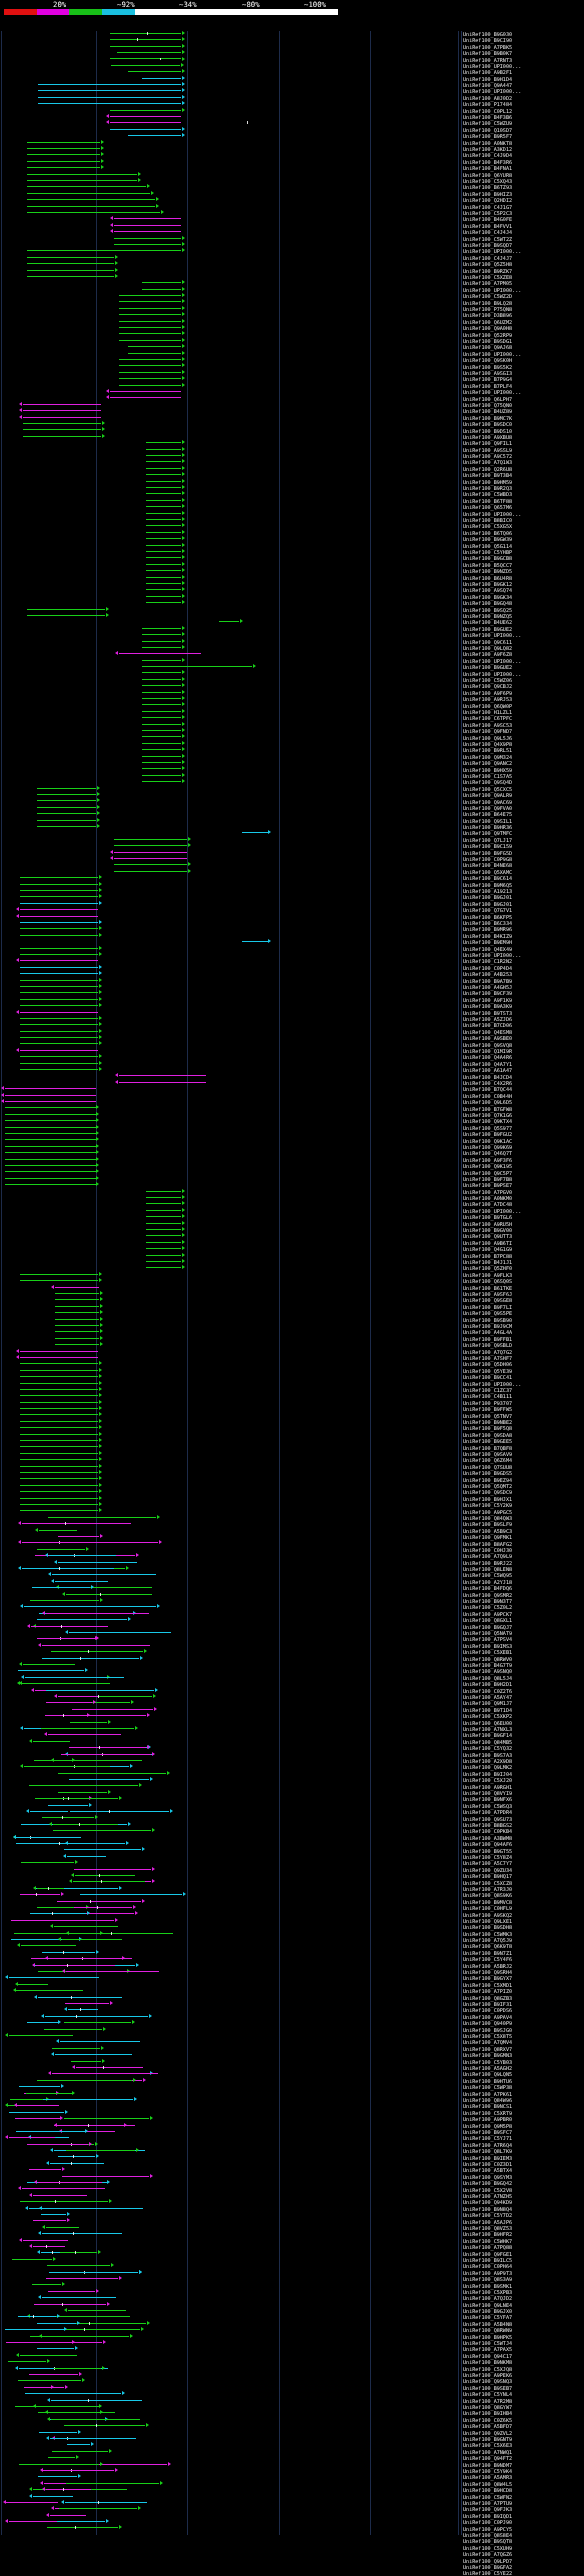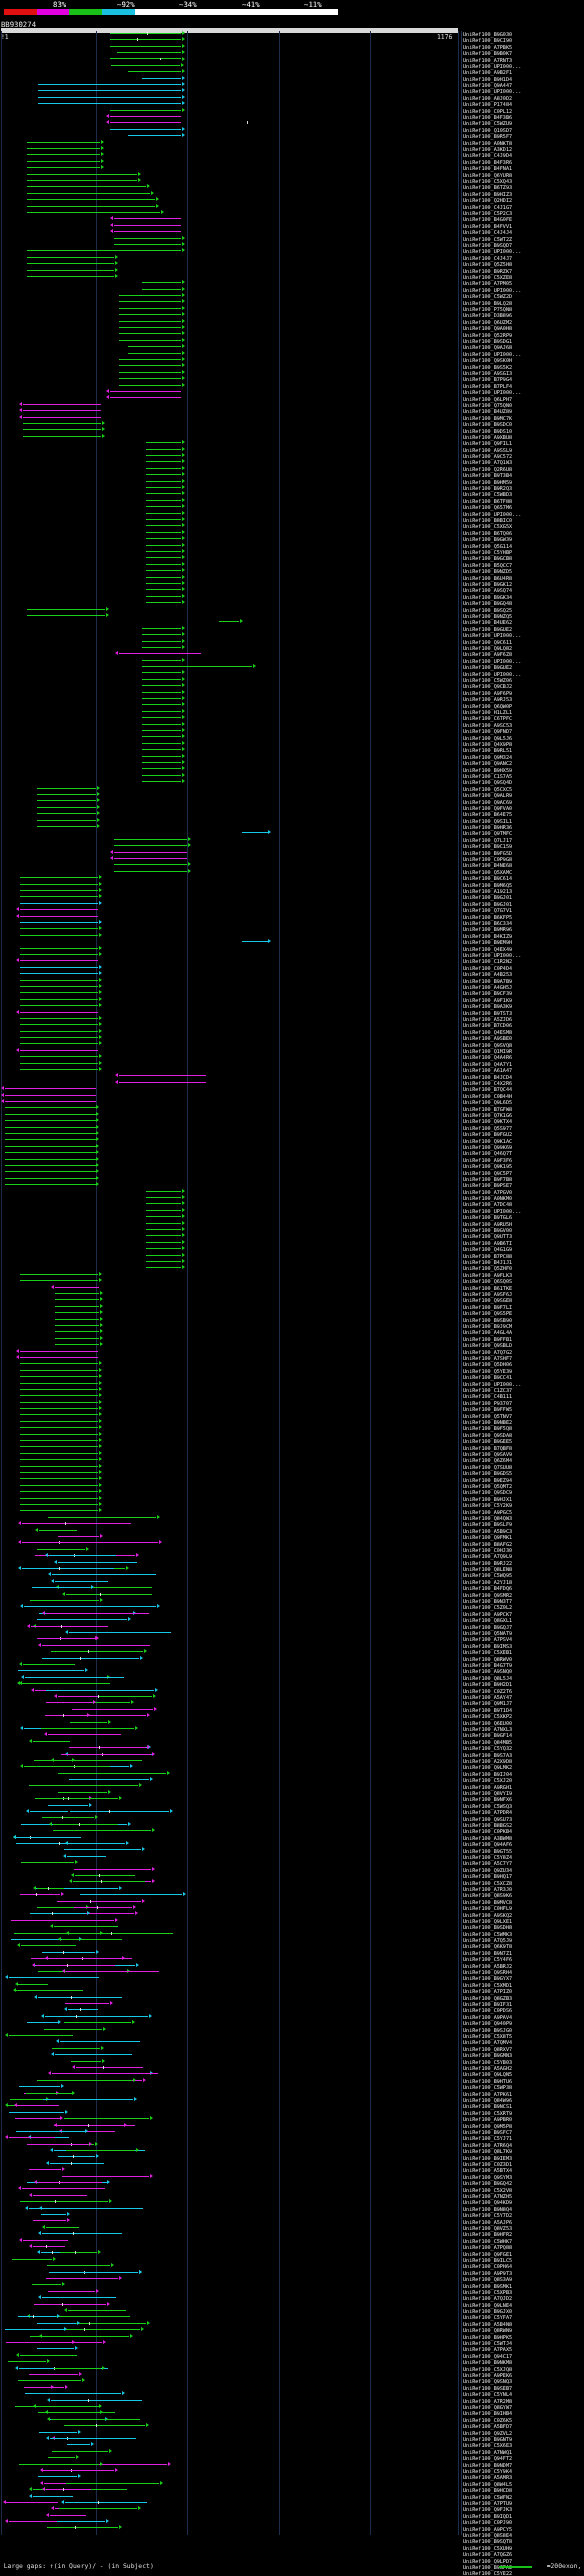--- a/index.html
+++ b/index.html
@@ -40,41 +40,35 @@
   .foot-scale{position:absolute;right:3.7px;top:5.5px;font-size:6.4px;color:#d8d8d8;font-family:"DejaVu Sans Mono",monospace;}
   .foot-bar{position:absolute;right:53px;top:10px;width:33px;height:1.8px;background:#18c018;}
 </style>
 </head>
 <body>
 
 <div id="root">
 
   <div class="legend">
     <div class="ticks">
-        <div class="tick" style="left: 53px;">83%</div>
+        <div class="tick" style="left: 53px;">20%</div>
         <div class="tick" style="left: 117px;">~92%</div>
         <div class="tick" style="left: 179px;">~34%</div>
-        <div class="tick" style="left: 242px;">~41%</div>
-        <div class="tick" style="left: 304px;">~11%</div>
+        <div class="tick" style="left: 242px;">~80%</div>
+        <div class="tick" style="left: 304px;">~100%</div>
       </div>
     <div class="bars">
         <div class="seg" style="left: 3.7px; width: 33px; background: rgb(224, 16, 16);"></div>
         <div class="seg" style="left: 37px; width: 33px; background: rgb(224, 0, 224);"></div>
         <div class="seg" style="left: 69px; width: 33px; background: rgb(24, 192, 24);"></div>
         <div class="seg" style="left: 102px; width: 33px; background: rgb(26, 192, 224);"></div>
         <div class="seg" style="left: 135px; width: 203px; background: rgb(255, 255, 255);"></div>
       </div>
   </div>
 
-  <div class="ruler">
-    <div class="qname">BB930274</div>
-    <div class="rbar" style="left: 0.9px; width: 457px;"></div>
-    <div class="rlab" style="left:0.9px;">!1</div>
-    <div class="rlab" style="left:437px;">1176</div>
-  </div>
 
   <div class="plot" id="plot">
       <div class="vgrid" style="left: 0.9px;"></div>
       <div class="vgrid" style="left: 96px;"></div>
       <div class="vgrid" style="left: 187px;"></div>
       <div class="vgrid" style="left: 279px;"></div>
       <div class="vgrid" style="left: 370px;"></div>
       <div class="vgrid" style="left: 458px;"></div>
       <div class="hit" title="UniRef100_B9G030" style="left: 110px; top: 1.8px; width: 71px;">
         <div class="line" style="background: rgb(24, 208, 24);"></div>
@@ -2375,20 +2369,15 @@
       <div class="idrow" style="top: 2496px;">UniRef100_A9PCY5</div>
       <div class="idrow" style="top: 2502px;">UniRef100_Q8S8E4</div>
       <div class="idrow" style="top: 2508px;">UniRef100_B9SQT8</div>
       <div class="idrow" style="top: 2515px;">UniRef100_C5XUH9</div>
       <div class="idrow" style="top: 2521px;">UniRef100_A7QGZ6</div>
       <div class="idrow" style="top: 2528px;">UniRef100_Q9LPD7</div>
       <div class="idrow" style="top: 2534px;">UniRef100_B9GFA2</div>
       <div class="idrow" style="top: 2540px;">UniRef100_C5YE22</div>
     </div>
 
-  <div class="footer">
-    <div class="foot-txt">Large gaps: ↑(in Query)/ - (in Subject)</div>
-    <div class="foot-bar"></div>
-    <div class="foot-scale">=200exon,</div>
-  </div>
 
 </div>
 
 
 </body></html>

